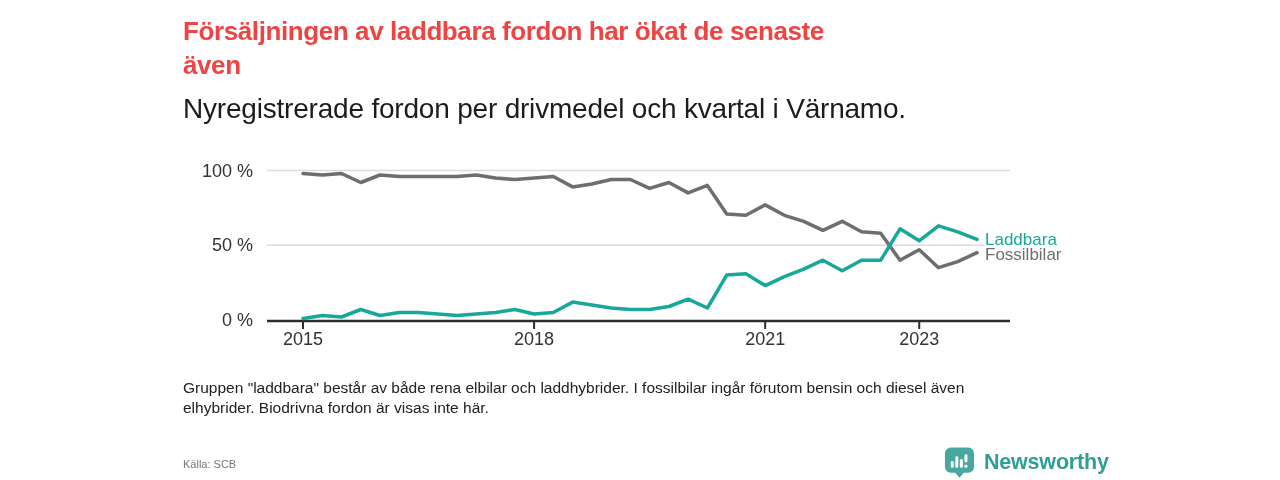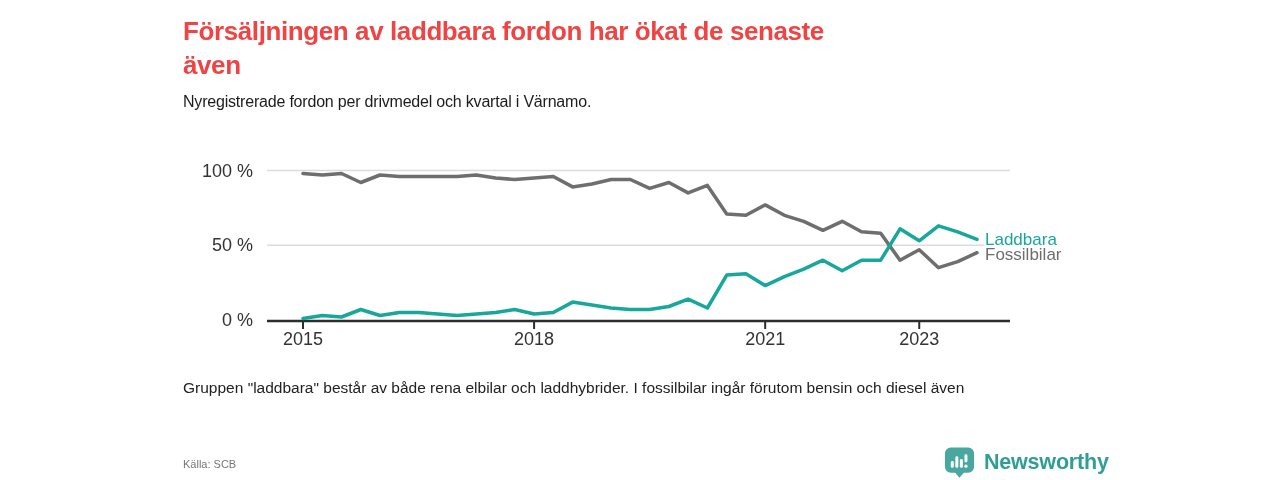--- a/index.html
+++ b/index.html
@@ -8,21 +8,21 @@
     background:#ffffff; font-family:"Liberation Sans", sans-serif;
   }
   .title {
     position:absolute; left:183px; top:4px; width:900px;
     font-size:26px; font-weight:700; color:#ef4444;
     line-height:34px; letter-spacing:-0.4px;margin-top:10px;
   }
   .title div { white-space:nowrap; }
   .subtitle {
     position:absolute; left:183px; top:93px; width:900px;
-    font-size:16px; color:#1c1c1c; letter-spacing:-0.2px; white-space:nowrap;
+    font-size:28px; color:#1c1c1c; letter-spacing:-0.2px; white-space:nowrap;
   }
   #chart-svg { position:absolute; left:0; top:0; width:1280px; height:480px; }
   #chart-svg text { font-family:"Liberation Sans", sans-serif; }
   .footnote {
     position:absolute; left:183px; top:378px; font-size:15.5px;
     color:#222222; line-height:19.5px;
   }
   .footnote div { white-space:nowrap; }
   .source {
     position:absolute; left:183px; top:458px; font-size:11px; color:#767676;
@@ -61,20 +61,21 @@
 
 <div class="title">
   <div>Försäljningen av laddbara fordon har ökat de senaste</div>
   <div>även</div>
 </div>
 
 <div class="subtitle">Nyregistrerade fordon per drivmedel och kvartal i Värnamo.</div>
 
 <div class="footnote">
   <div>Gruppen "laddbara" består av både rena elbilar och laddhybrider. I fossilbilar ingår förutom bensin och diesel även</div>
+  <div>elhybrider. Biodrivna fordon är visas inte här.</div>
 </div>
 
 <div class="source">Källa: SCB</div>
 
 <div class="brand">
   <svg width="33" height="33" viewBox="0 0 34 34">
     <path d="M8 1.5 h18 a6 6 0 0 1 6 6 v14 a6 6 0 0 1 -6 6 h-4.6 l-4.4 5.3 -4.4 -5.3 H8 a6 6 0 0 1 -6 -6 v-14 a6 6 0 0 1 6 -6 z" fill="#48a79e"></path>
     <rect x="8" y="15.5" width="3.1" height="7" rx="1.5" fill="#ffffff"></rect>
     <rect x="12.7" y="10.5" width="3.1" height="12" rx="1.5" fill="#ffffff"></rect>
     <rect x="17.4" y="13.5" width="3.1" height="9" rx="1.5" fill="#ffffff"></rect>

